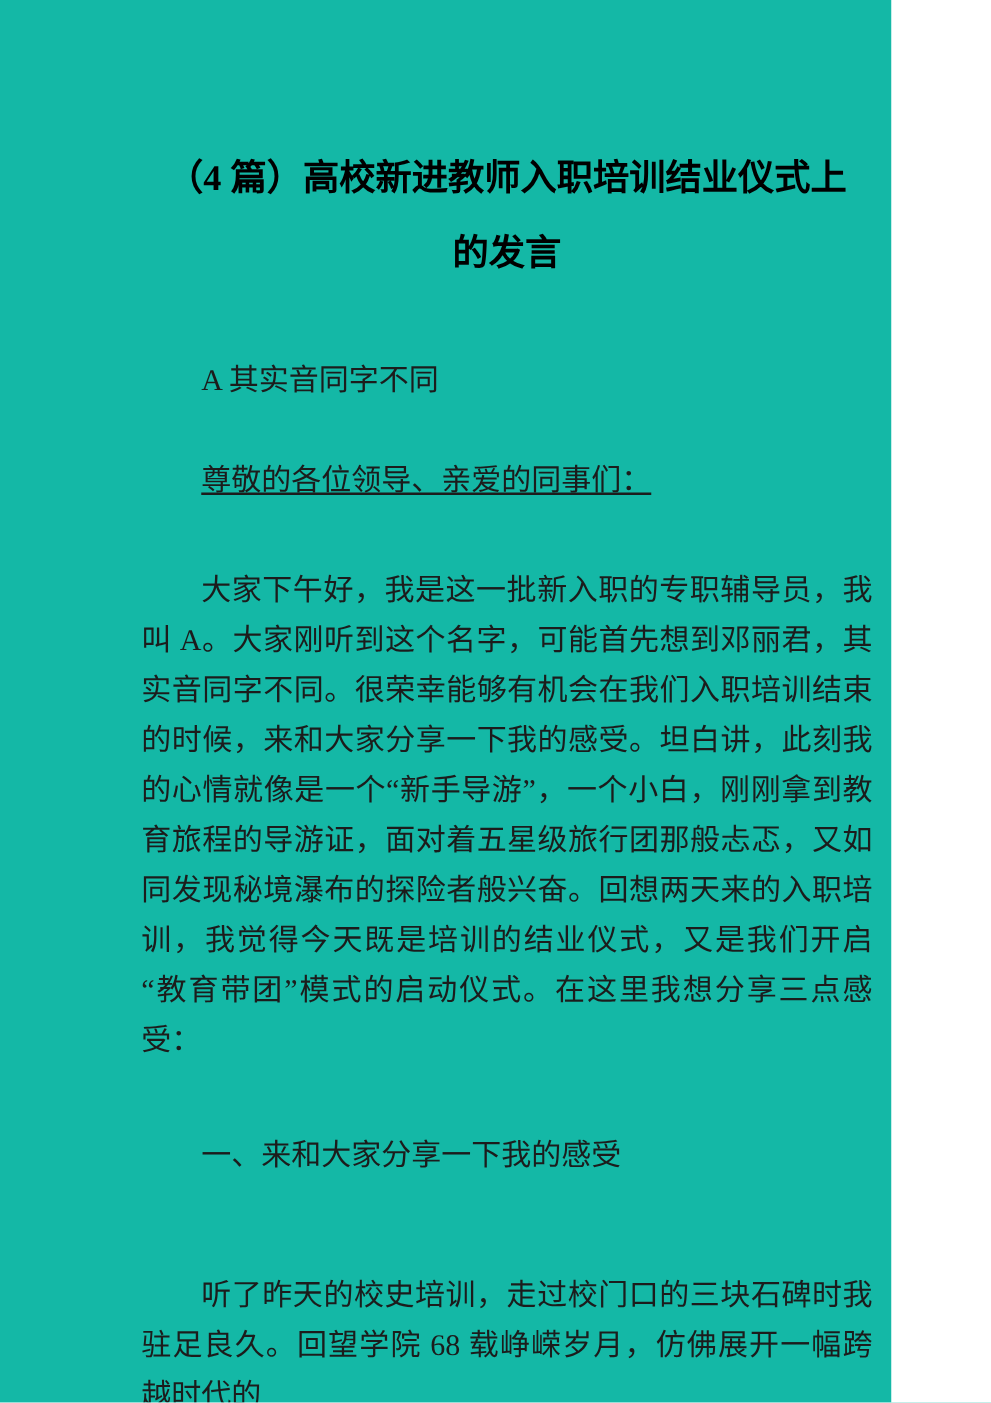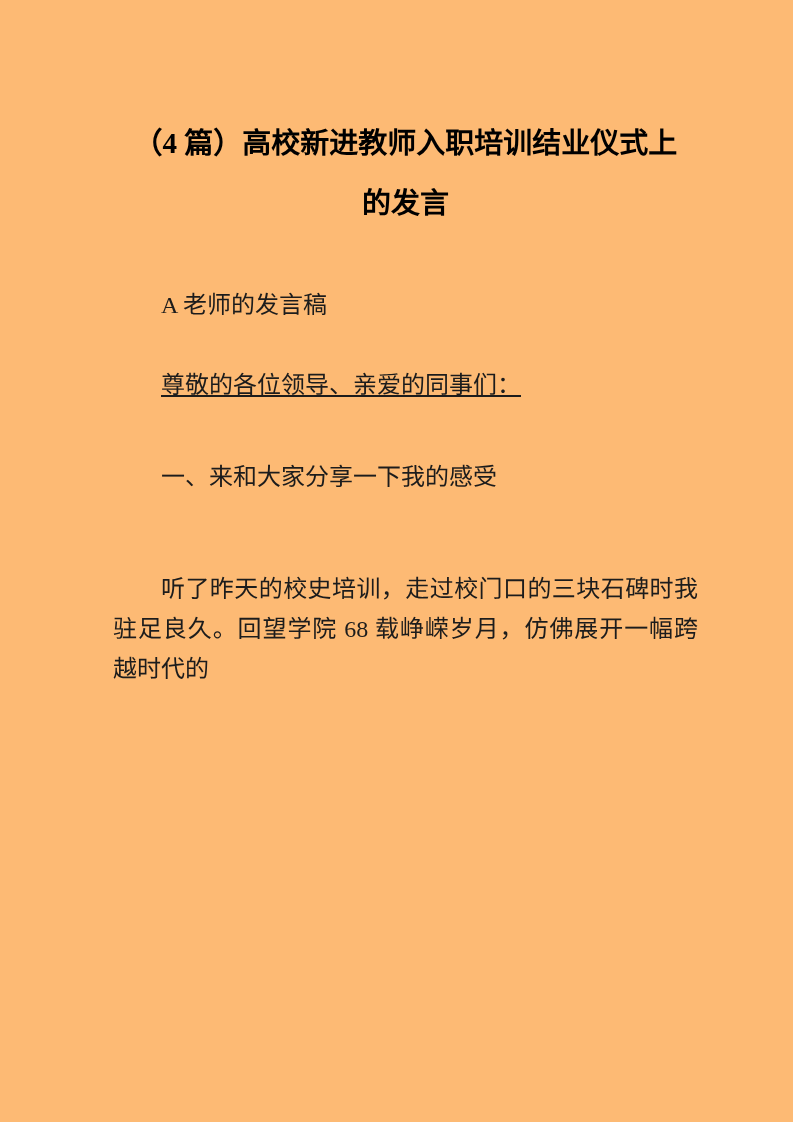--- a/index.html
+++ b/index.html
@@ -2,23 +2,23 @@
 <html lang="zh-CN"><head>
 <meta charset="utf-8">
 <style>
   html, body {
     margin: 0;
     padding: 0;
     background: #ffffff;
   }
   .page {
     position: relative;
-    width: 793px;
+    width: 713px;
     height: 1122px;
-    background: #fdba74;
+    background: #14b8a6;
     overflow: hidden;
     font-family: "Liberation Serif", serif;
     color: #1c1c1c;
   }
   .content {
     box-sizing: border-box;
     width: 793px;
     padding: 113px 95px 0 113px;
   }
   .doc-title {
@@ -48,23 +48,24 @@
   .body-para-2   { margin-top: 72px; }
 </style>
 </head>
 <body>
 
 <div class="page">
   <div class="content">
 
     <h1 class="doc-title">（4 篇）高校新进教师入职培训结业仪式上的发言</h1>
 
-    <p class="para author-line">A 老师的发言稿</p>
+    <p class="para author-line">A 其实音同字不同</p>
 
     <p class="para salutation">尊敬的各位领导、亲爱的同事们：</p>
 
+    <p class="para body-para-1">大家下午好，我是这一批新入职的专职辅导员，我叫 A。大家刚听到这个名字，可能首先想到邓丽君，其实音同字不同。很荣幸能够有机会在我们入职培训结束的时候，来和大家分享一下我的感受。坦白讲，此刻我的心情就像是一个“新手导游”，一个小白，刚刚拿到教育旅程的导游证，面对着五星级旅行团那般忐忑，又如同发现秘境瀑布的探险者般兴奋。回想两天来的入职培训，我觉得今天既是培训的结业仪式，又是我们开启“教育带团”模式的启动仪式。在这里我想分享三点感受：</p>
 
     <p class="para section-head">一、来和大家分享一下我的感受</p>
 
     <p class="para body-para-2">听了昨天的校史培训，走过校门口的三块石碑时我驻足良久。回望学院 68 载峥嵘岁月，仿佛展开一幅跨越时代的</p>
 
   </div>
 </div>
 
 </body></html>

